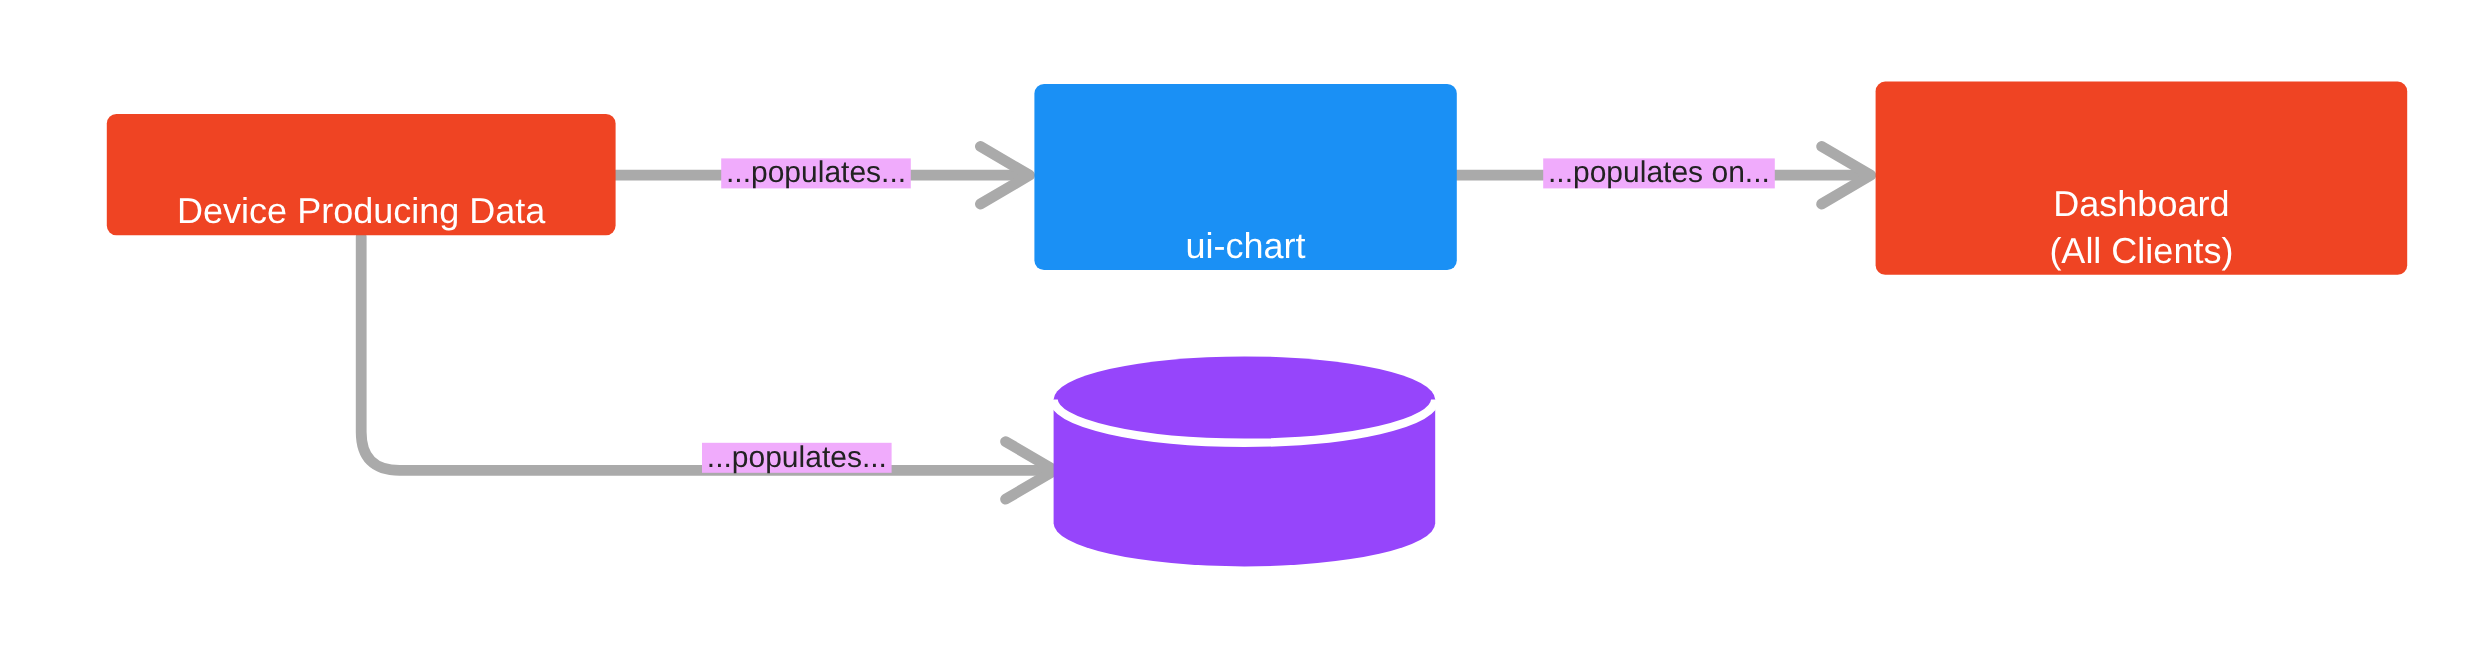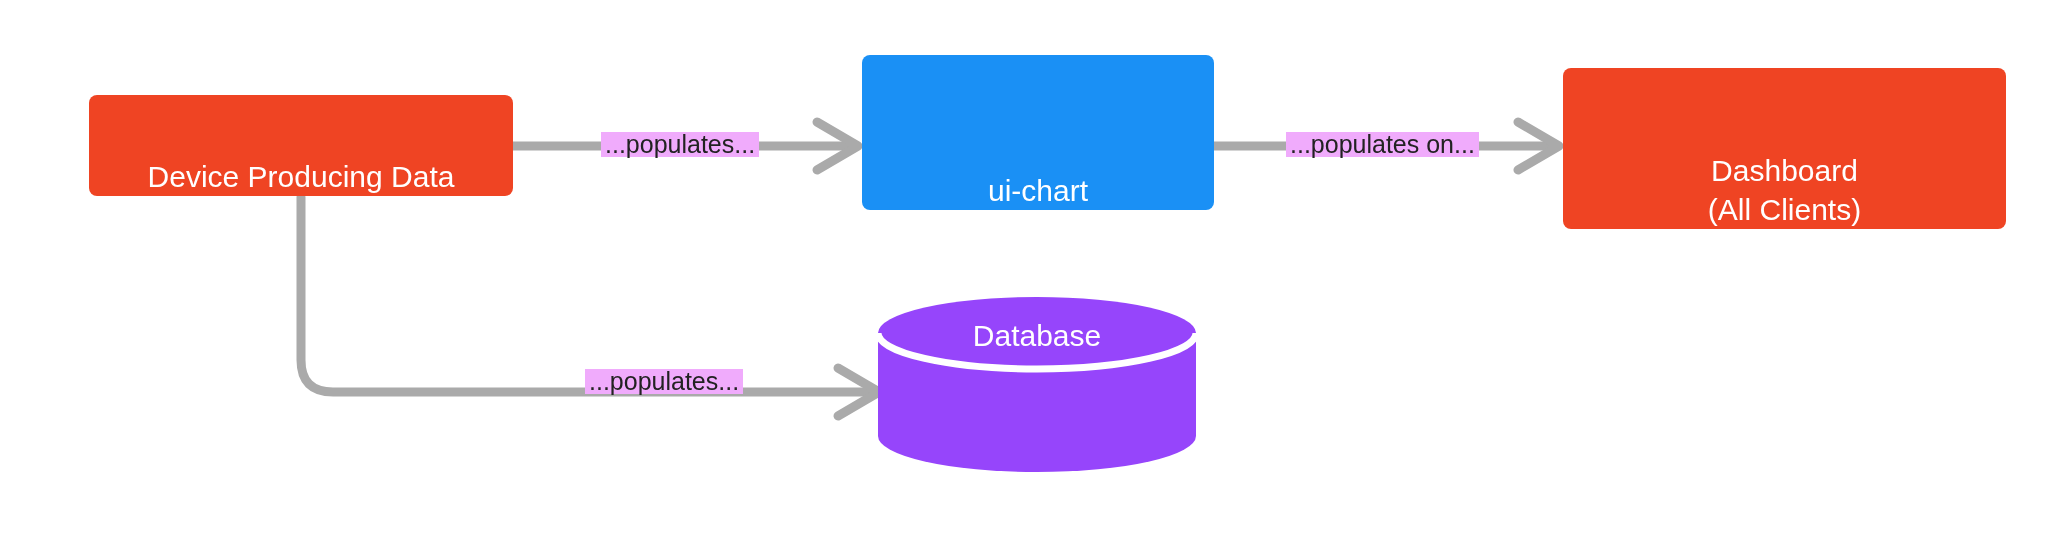--- a/index.html
+++ b/index.html
@@ -46,21 +46,21 @@
   }
 
   
   #node-device {
     left: 89px;  top: 95px;
     width: 424px; height: 101px;
     background: #ef4423;
     font-size: 30px;
   }
   #node-uichart {
-    left: 862px; top: 55px;
+    left: 862px; top: 70px;
     width: 352px; height: 155px;
     background: #1a90f5;
     font-size: 30px;
   }
   #node-dashboard {
     left: 1563px; top: 68px;
     width: 443px; height: 161px;
     background: #ef4423;
     font-size: 30px;
   }
@@ -143,21 +143,20 @@
 
   <div id="node-database">
     <svg class="cyl-svg" viewBox="0 0 318 175" xmlns="http://www.w3.org/2000/svg">
 
       <path d="M 0 36 L 0 139 A 159 36 0 0 0 318 139 L 318 36 Z" fill="#9645fb"></path>
 
       <ellipse cx="159" cy="36" rx="159" ry="36" fill="#9645fb"></ellipse>
 
       <path d="M 0 36 A 159 36 0 0 0 318 36" fill="none" stroke="#ffffff" stroke-width="7"></path>
     </svg>
-    <div class="cyl-text">Database</div>
   </div>
 
   <div class="edge-label" id="edge-label-populates-1">...populates...</div>
 
   <div class="edge-label" id="edge-label-displays-on">...populates on...</div>
 
   <div class="edge-label" id="edge-label-populates-2">...populates...</div>
 
 </div>
 

